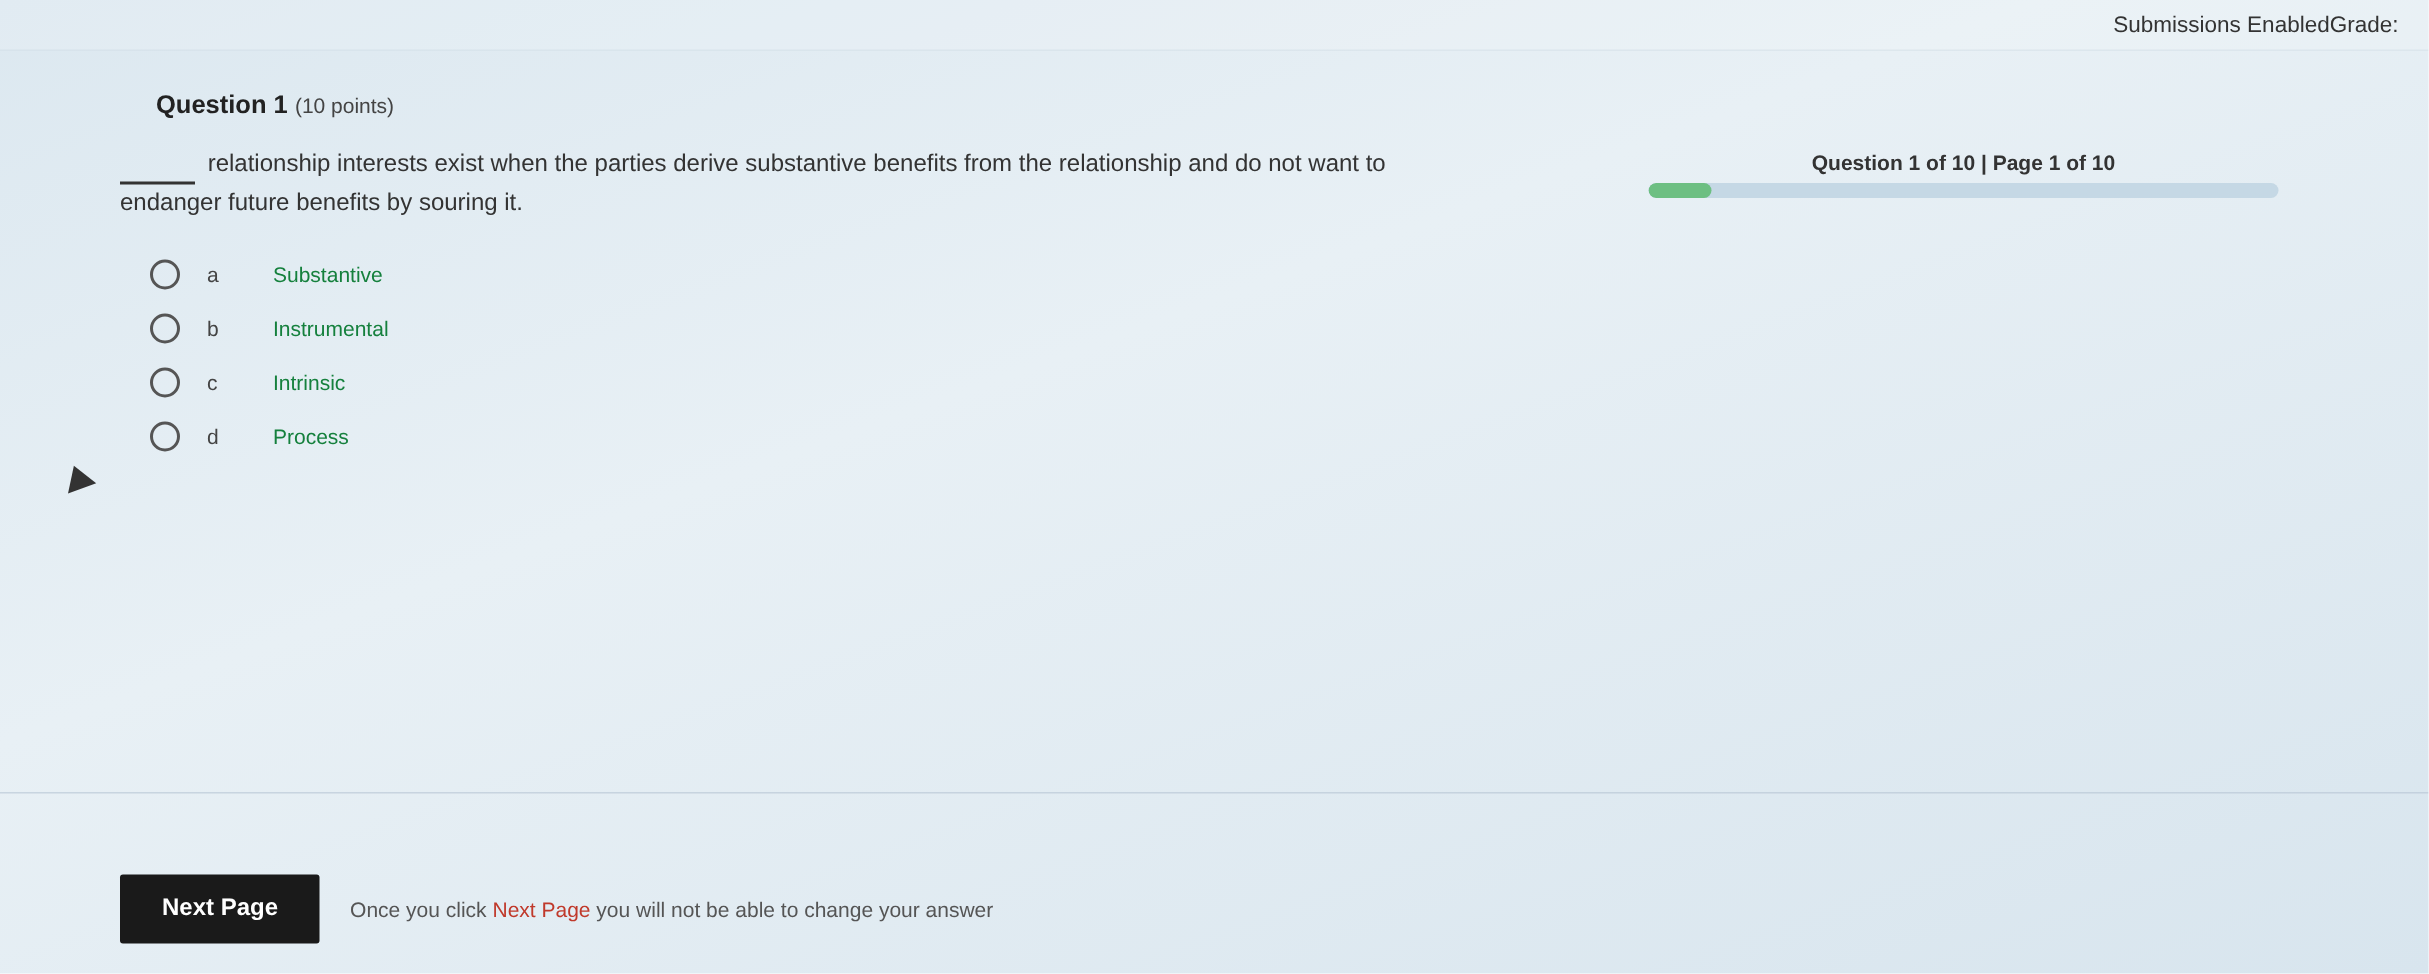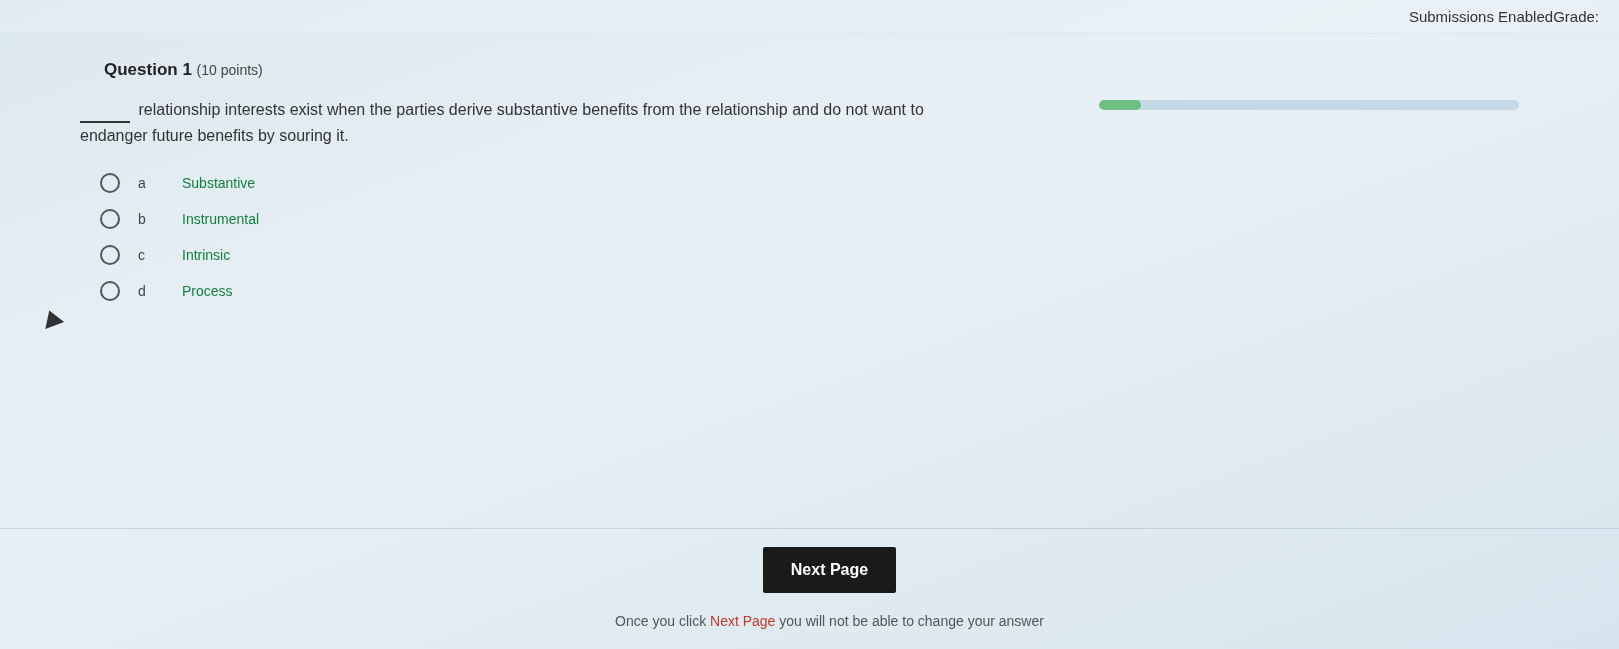--- a/index.html
+++ b/index.html
@@ -160,21 +160,20 @@
     }
 
     .bottom-area {
       position: absolute;
       bottom: 20px;
       left: 80px;
       right: 40px;
       display: flex;
       align-items: center;
       gap: 20px;
-      flex-direction: column;
     }
 
     .next-page-btn {
       background: #1a1a1a;
       color: #fff;
       border: none;
       padding: 14px 28px;
       font-size: 16px;
       font-weight: bold;
       cursor: pointer;
@@ -214,20 +213,21 @@
 <div class="main-content">
 
   <div class="question-header">
     <span class="question-title">
       <span>Question 1</span>
       <span class="question-points">(10 points)</span>
     </span>
   </div>
 
   <div class="progress-area">
+    <div class="progress-label">Question 1 of 10 | Page 1 of 10</div>
     <div class="progress-bar-container">
       <div class="progress-bar-fill"></div>
     </div>
   </div>
 
   <div class="question-text">
     <span class="blank">&nbsp;</span>
     <span>relationship interests exist when the parties derive substantive benefits from the relationship and do not want to endanger future benefits by souring it.</span>
   </div>
 

